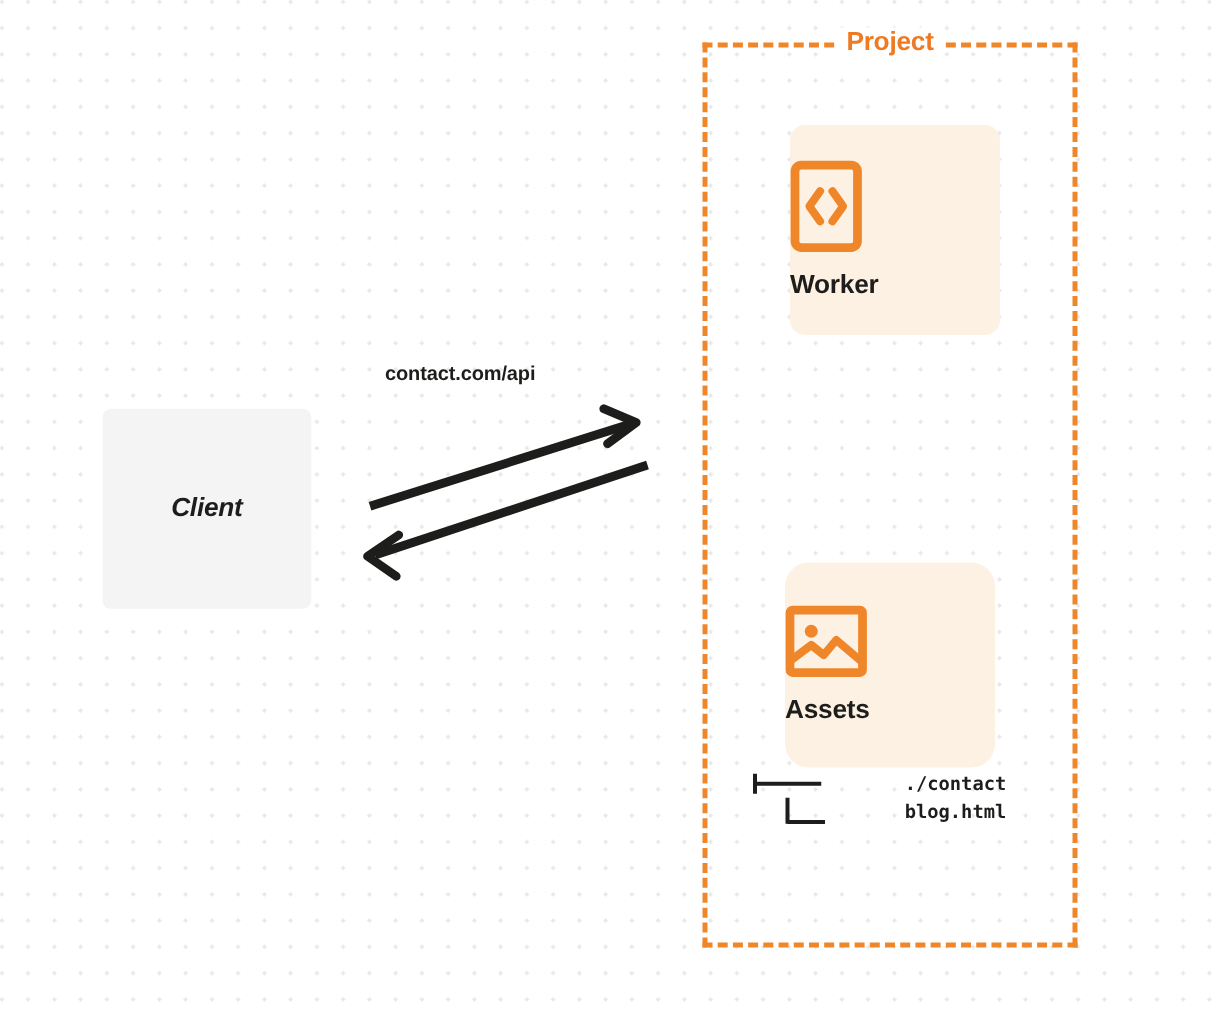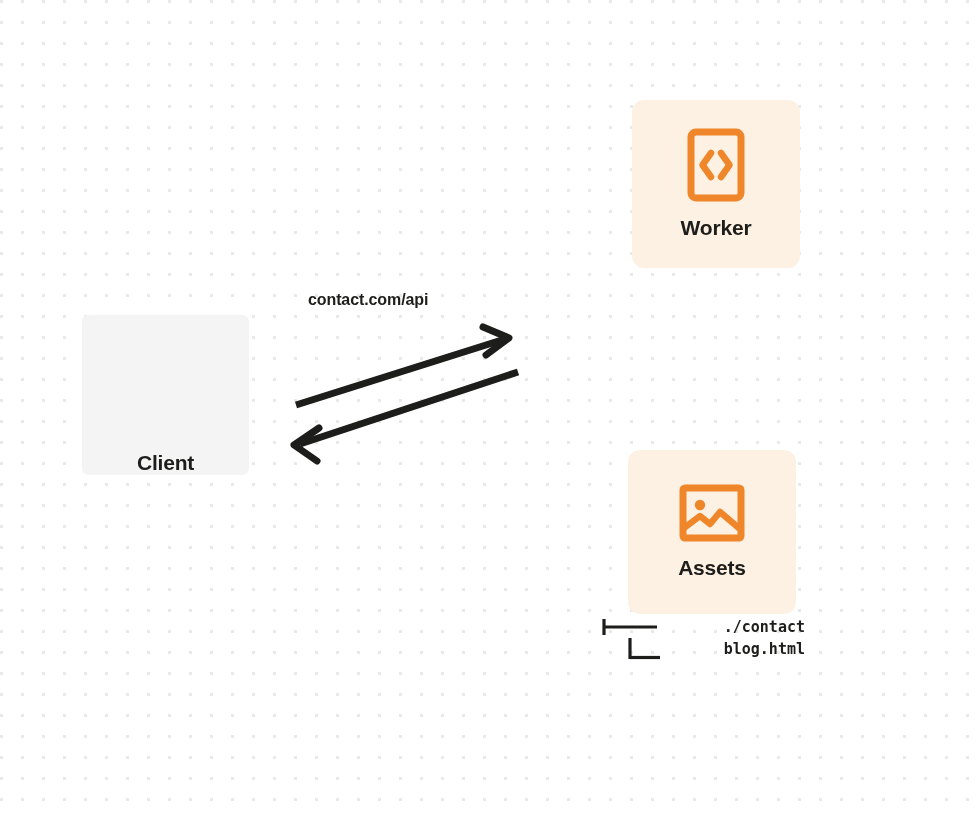--- a/index.html
+++ b/index.html
@@ -21,28 +21,29 @@
     background-color: #ffffff;
     background-image: radial-gradient(circle, #e9e9e9 1.6px, rgba(255,255,255,0) 1.7px);
     background-size: 21px 21px;
     background-position: 12px 12px;
   }
 
   
   #client-node {
     position: absolute;
     left: 82px;
-    top: 315px;
+    top: 327px;
     width: 167px;
     height: 160px;
     background: #f4f4f5;
     border-radius: 7px;
     display: flex;
-    align-items: flex-end;
+    align-items: center;
     justify-content: center;
+    font-style: italic;
   }
   #client-node .node-label {
     font-size: 21px;
     font-weight: bold;
     color: #1d1d1b;
     letter-spacing: -0.2px;
   }
 
   
   #project-group {
@@ -72,34 +73,35 @@
     white-space: nowrap;
   }
 
   
   .orange-card {
     position: absolute;
     background: #fdf1e3;
     border-radius: 12px;
     display: flex;
     flex-direction: column;
-    align-items: center;
+    align-items: flex-start;
     justify-content: center;
   }
   #worker-card {
     left: 632px;
     top: 100px;
     width: 168px;
     height: 168px;
   }
   #assets-card {
     left: 628px;
     top: 450px;
     width: 168px;
     height: 164px;
+    border-radius: 19px;
   }
   .orange-card .card-icon {
     display: block;
     line-height: 0;
     margin-bottom: 14px;
   }
   .orange-card .card-label {
     font-size: 21px;
     font-weight: bold;
     color: #1d1d1b;
@@ -157,20 +159,24 @@
 </style>
 </head>
 <body>
 
 <div id="canvas">
 
   <div id="client-node">
     <span class="node-label">Client</span>
   </div>
 
+  <div id="project-group">
+    <div id="project-border"></div>
+    <div id="project-title">Project</div>
+  </div>
 
   <div class="orange-card" id="worker-card">
     <span class="card-icon">
       <svg width="58" height="74" viewBox="0 0 58 74" xmlns="http://www.w3.org/2000/svg">
         <rect x="4" y="4" width="50" height="66" rx="5" ry="5" fill="none" stroke="#f0862a" stroke-width="7"></rect>
         <path d="M24 25 L15.5 37 L24 49" fill="none" stroke="#f0862a" stroke-width="6.5" stroke-linecap="round" stroke-linejoin="round"></path>
         <path d="M34 25 L42.5 37 L34 49" fill="none" stroke="#f0862a" stroke-width="6.5" stroke-linecap="round" stroke-linejoin="round"></path>
       </svg>
     </span>
     <span class="card-label">Worker</span>

